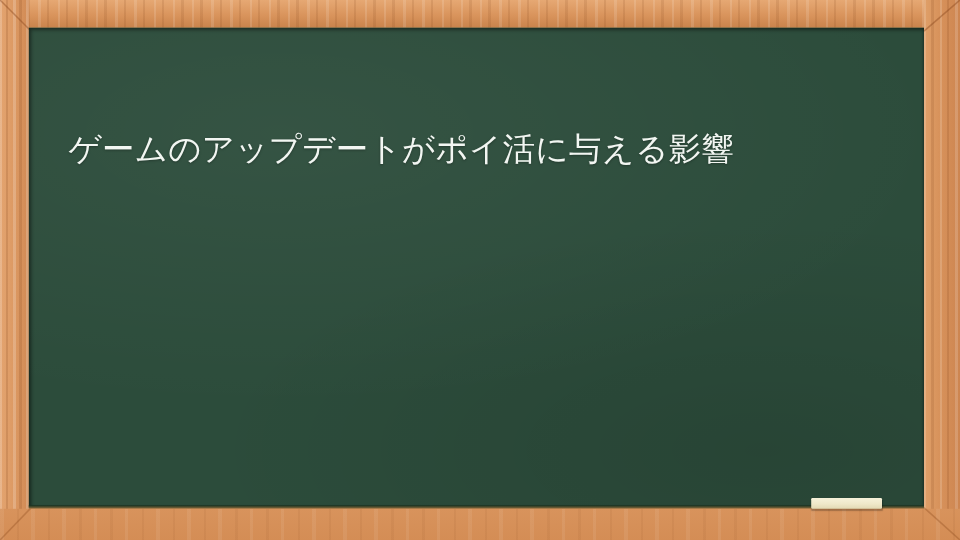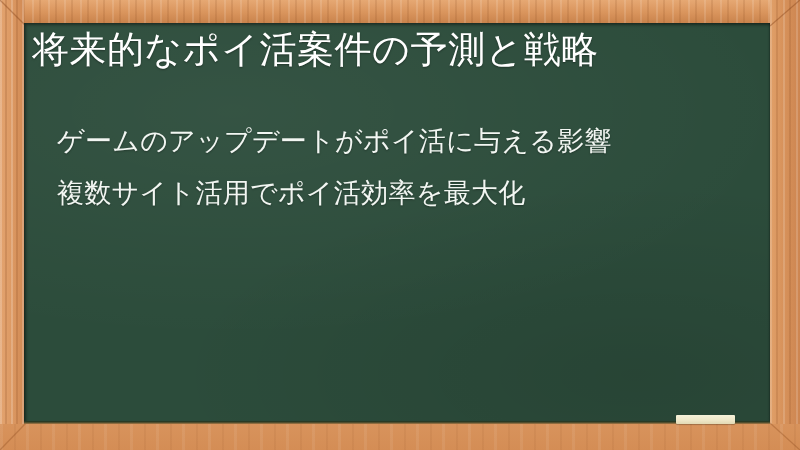--- a/index.html
+++ b/index.html
@@ -130,21 +130,21 @@
     font-size: 37px;
     line-height: 48px;
     font-weight: 400;
     letter-spacing: 0.5px;
     white-space: nowrap;
     text-shadow: 0 1px 2px rgba(0,0,0,0.35);
   }
   .bullet-list {
     position: absolute;
     left: 57px;
-    top: 115px;
+    top: 98px;
     width: 690px;
     margin: 0;
     padding: 0;
     list-style: none;
   }
   .bullet-item {
     color: #f2f6f2;
     font-size: 27px;
     line-height: 52px;
     font-weight: 400;
@@ -196,22 +196,20 @@
         <line x1="46" y1="46" x2="16" y2="19" stroke="rgba(140,74,30,0.35)" stroke-width="1.3"></line>
       </svg>
     </div>
   </div>
 
   <div class="board">
     <div class="board-sheen"></div>
   </div>
   <div class="board-shadow-line"></div>
 
-  <div class="slide-title">将来的なポイ活案件の予測と戦略</div>
 
   <ul class="bullet-list">
     <li class="bullet-item">ゲームのアップデートがポイ活に与える影響</li>
-    <li class="bullet-item">複数サイト活用でポイ活効率を最大化</li>
   </ul>
 
   <div class="chalk-stick"></div>
 
 </div>
 
 </body></html>

